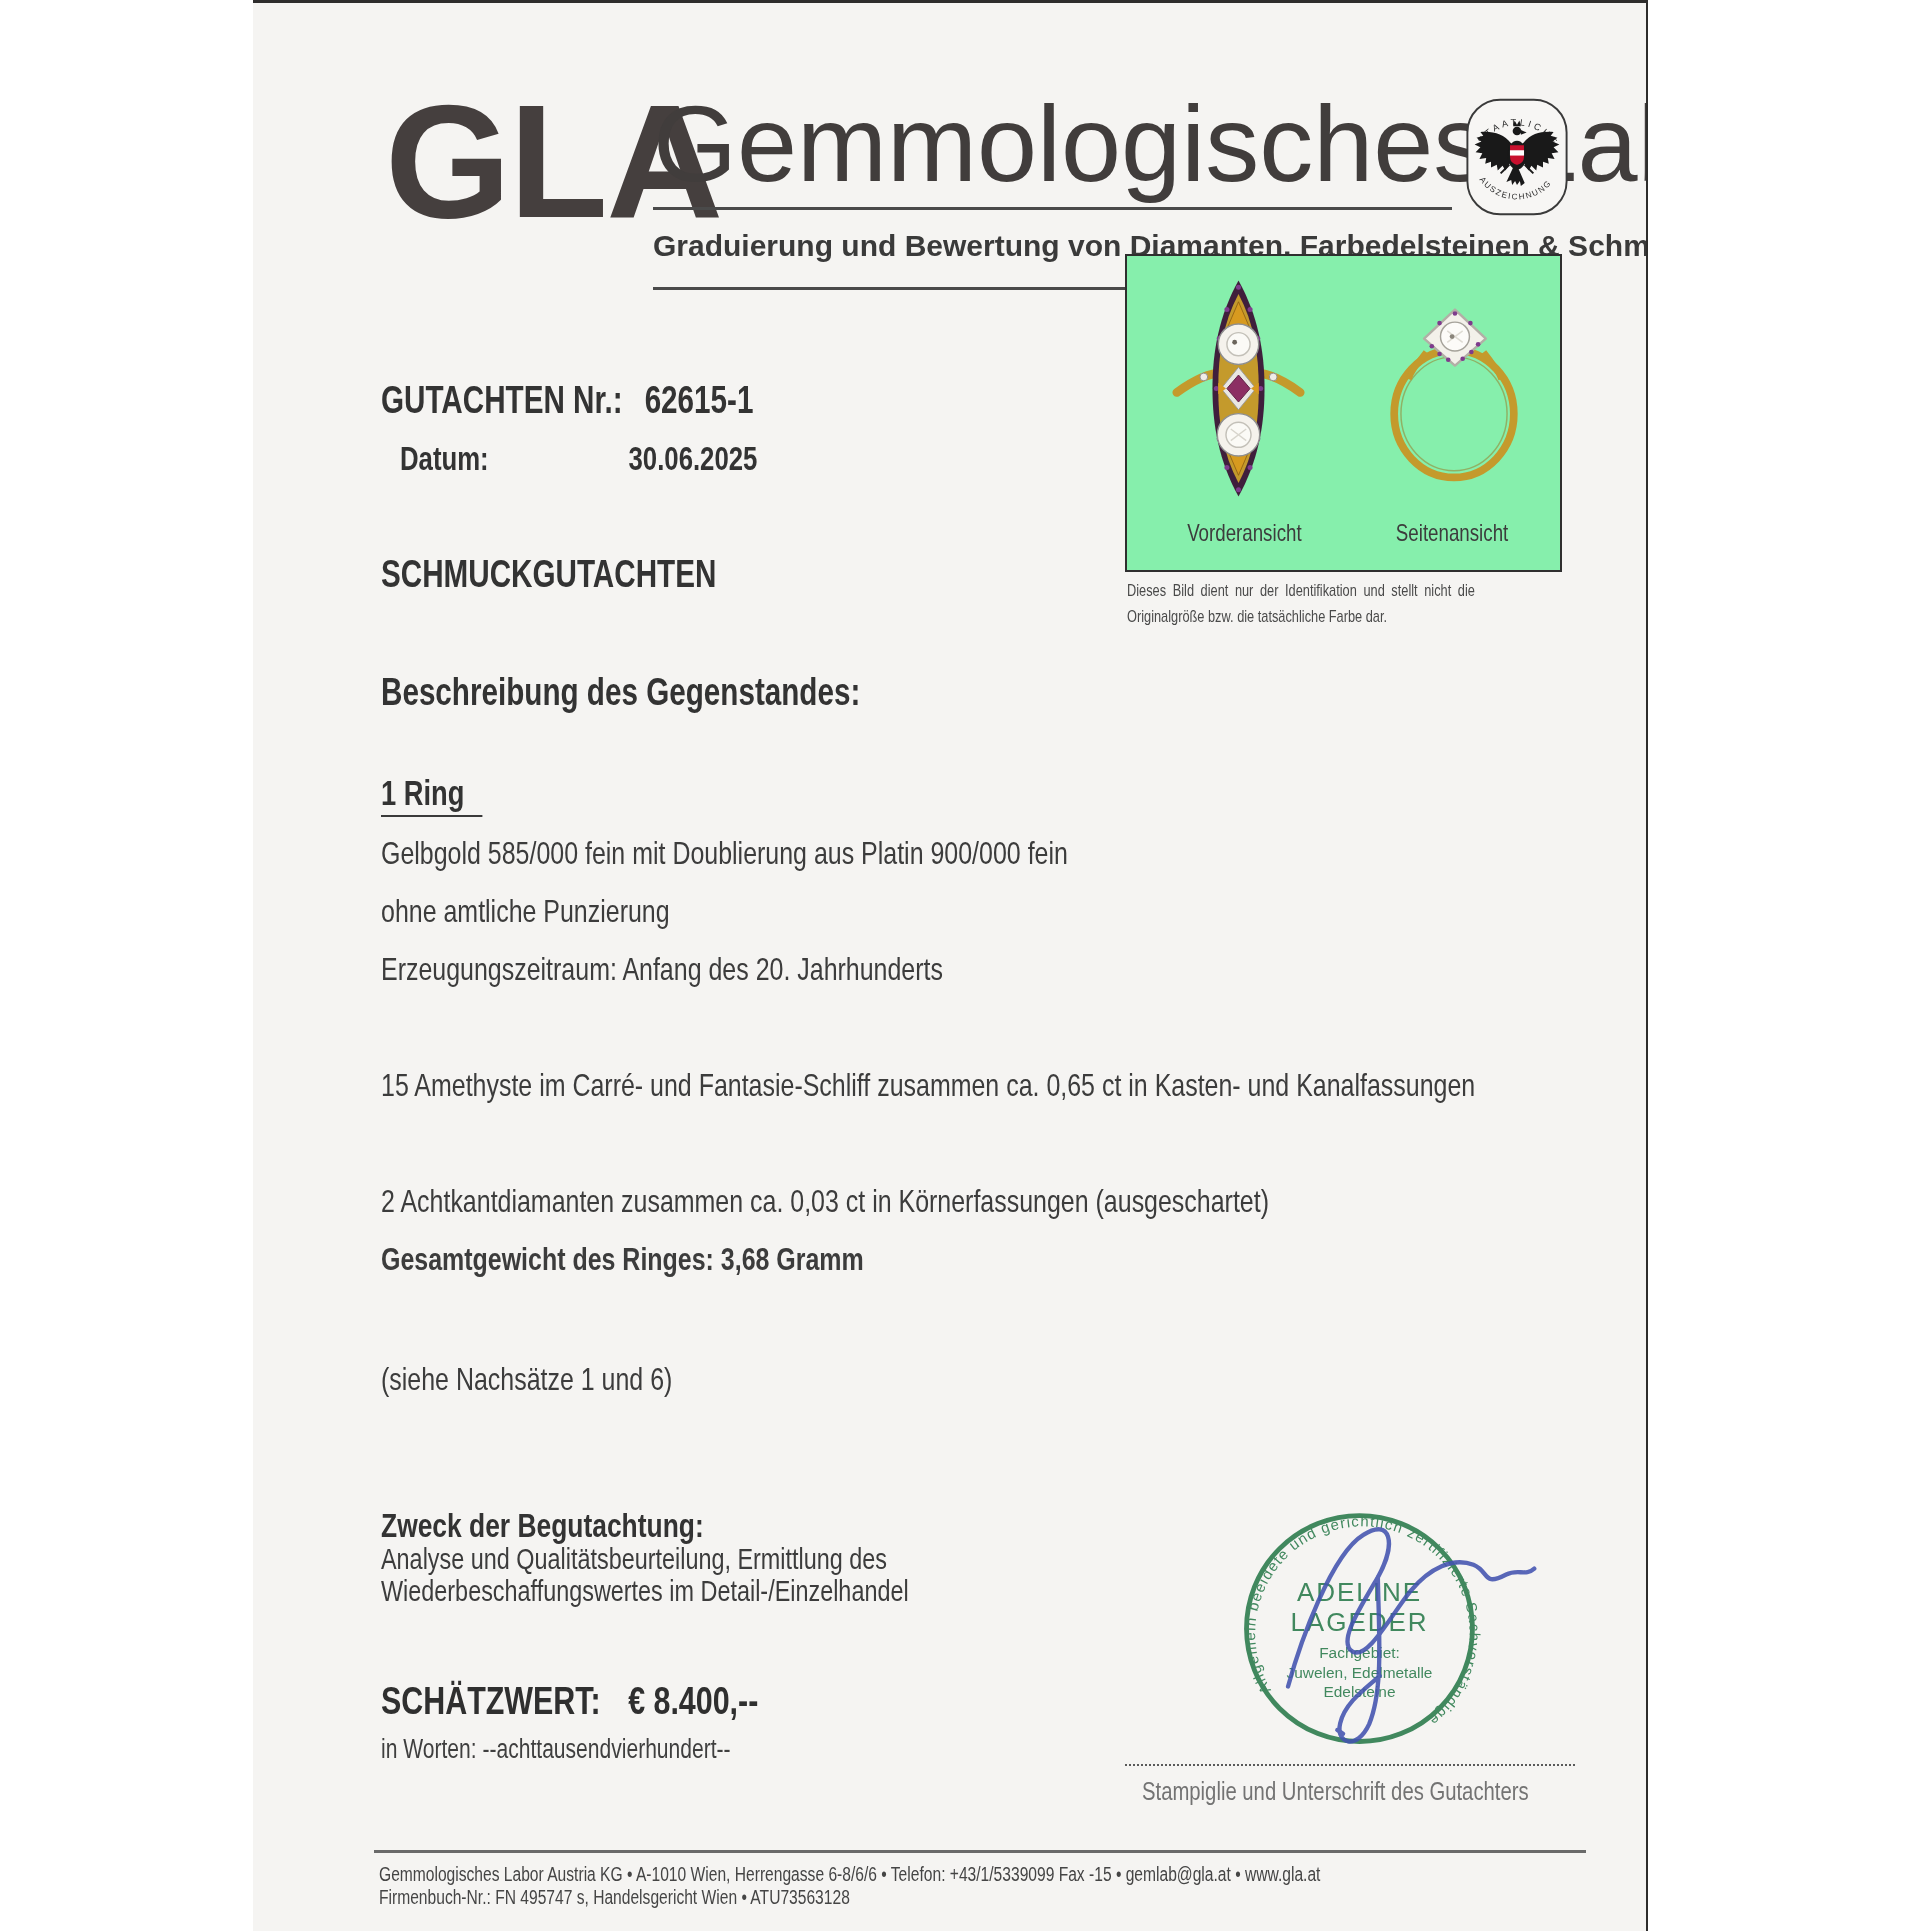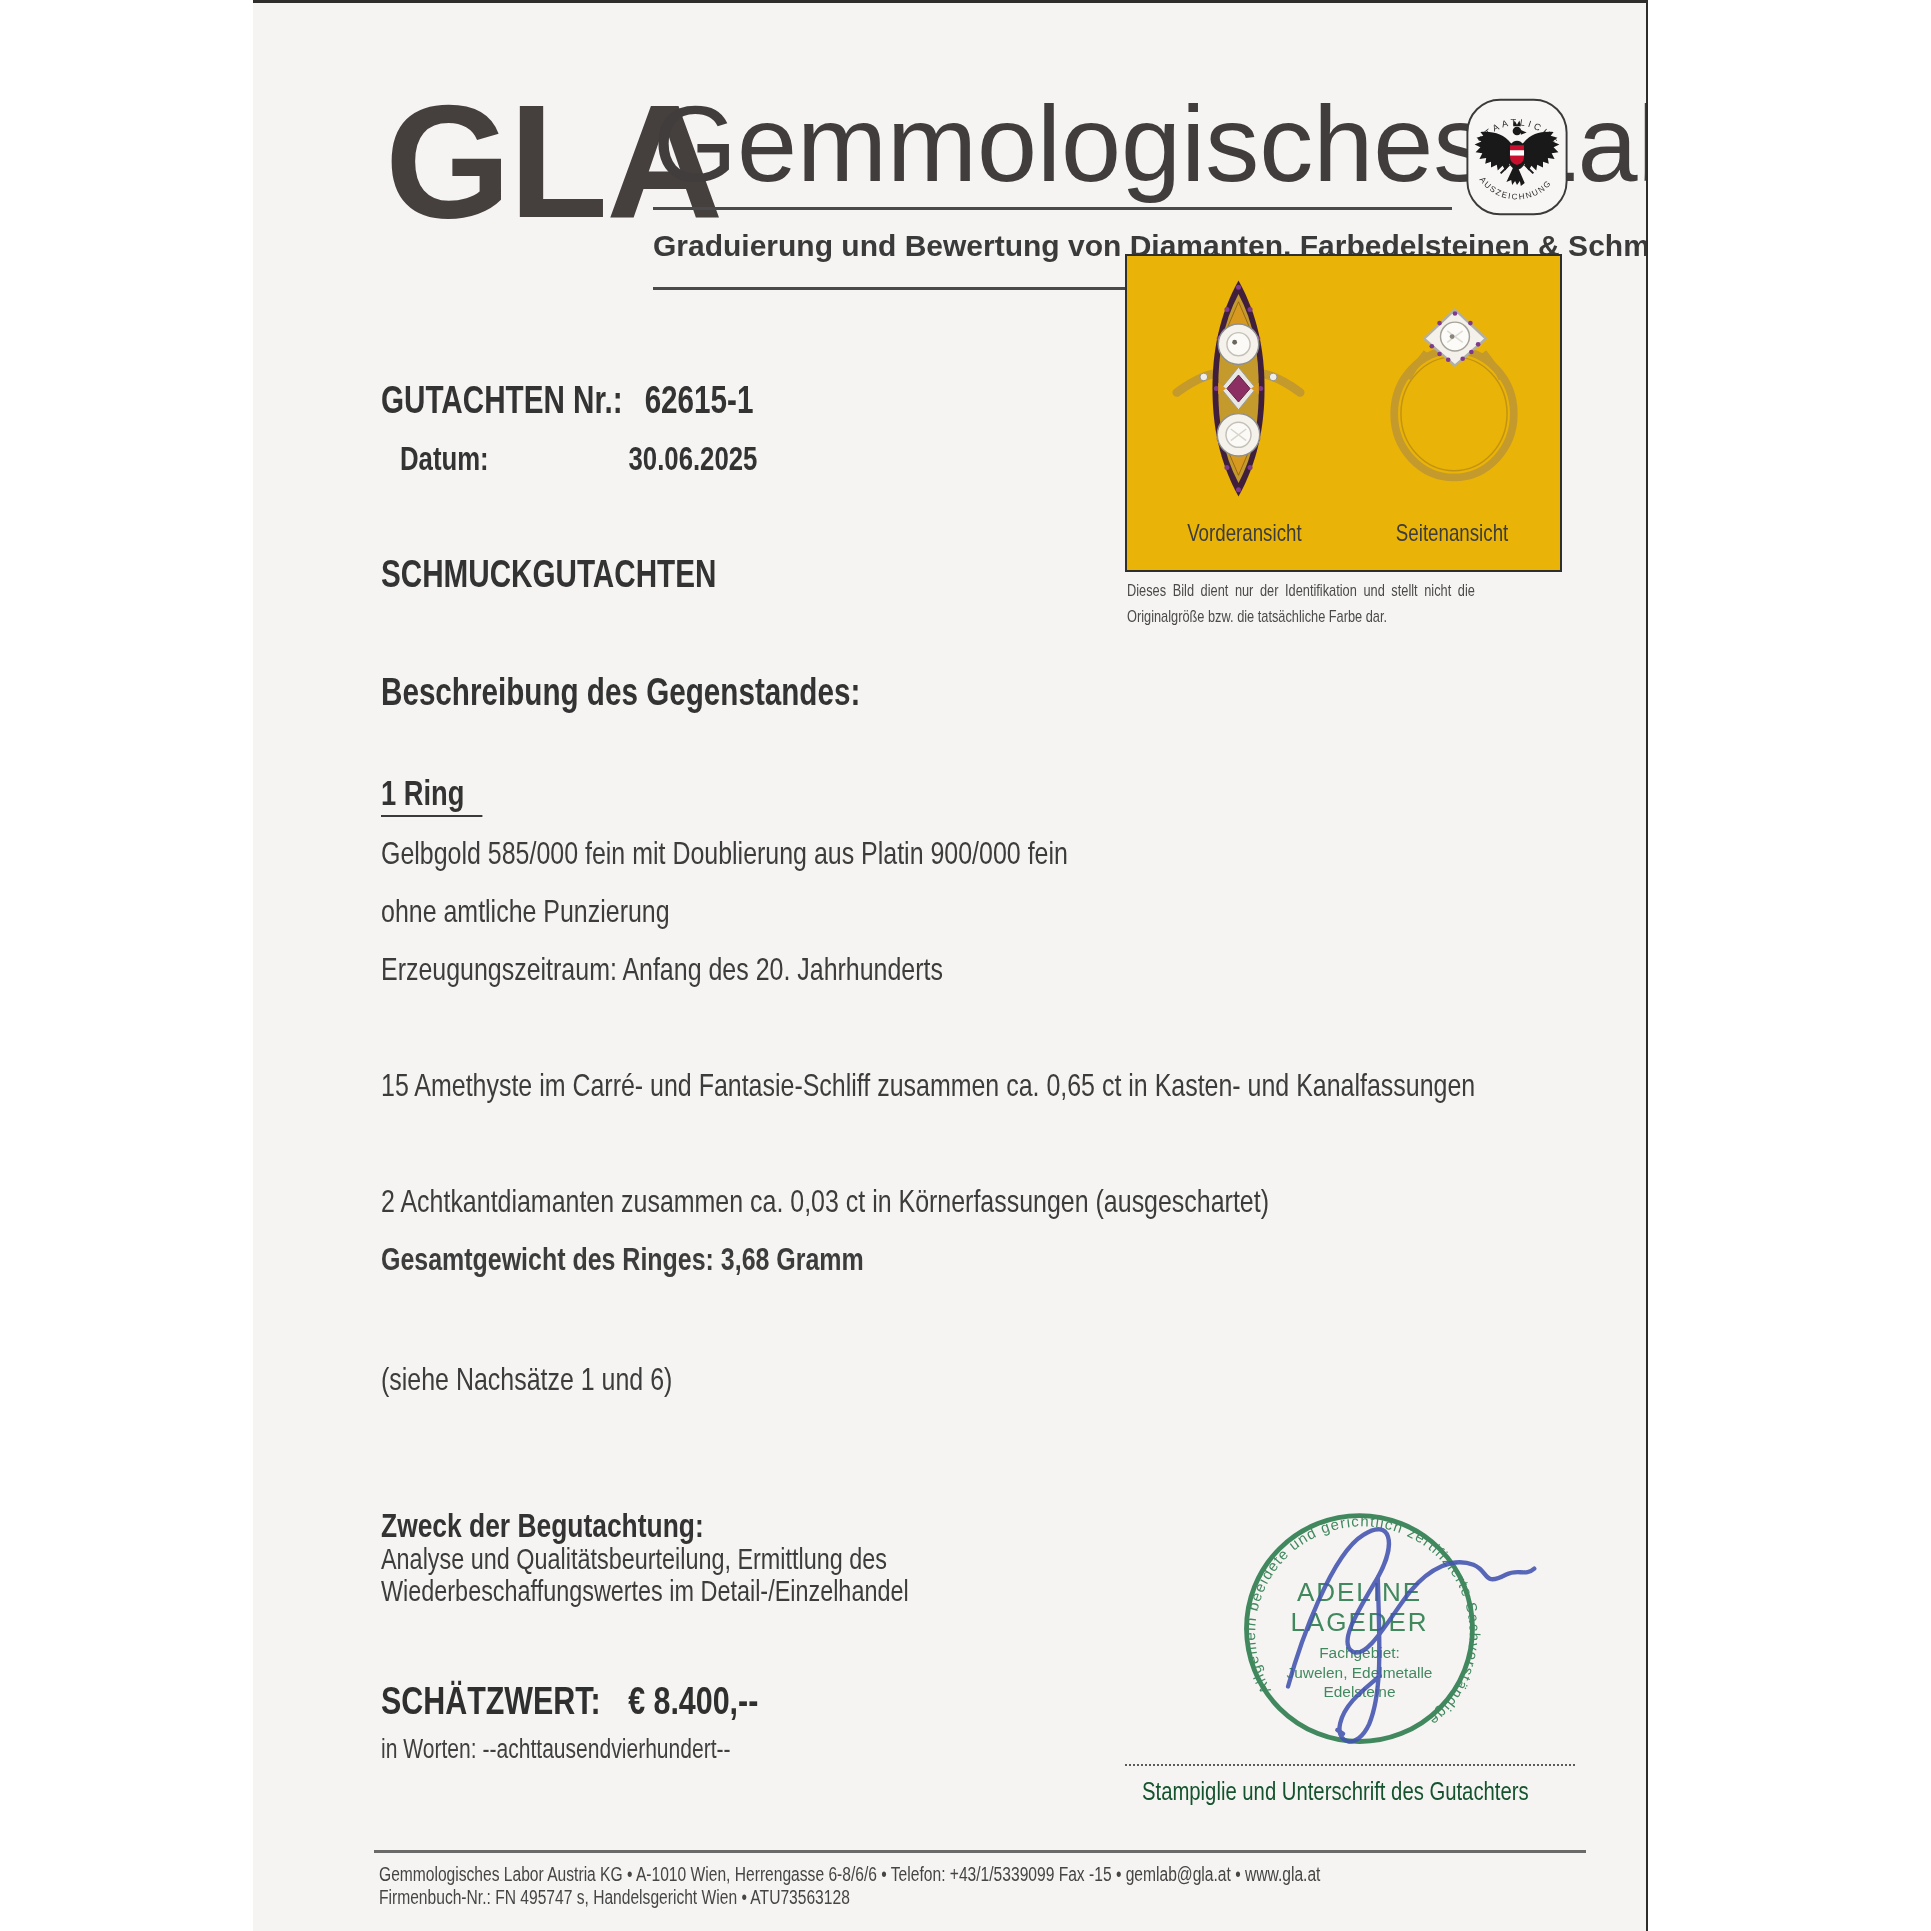--- a/index.html
+++ b/index.html
@@ -29,37 +29,37 @@
     transform:scaleX(0.54);transform-origin:0 0;
   }
   .brand-sub{
     font-size:30px;font-weight:bold;color:#3a3a3a;
     transform:scaleX(0.74);transform-origin:0 0;
   }
   .hline{position:absolute;height:2.9px;background:#4a4a4a;}
   
   .photo-box{
     position:absolute;left:872px;top:251px;width:437px;height:318px;
-    background:#eab308;border:2.9px solid #2f2f2f;box-sizing:border-box;
+    background:#86efac;border:2.9px solid #2f2f2f;box-sizing:border-box;
   }
   .photo-label{position:absolute;text-align:center;color:#3c3c3c;font-size:24px;}
   .photo-label .cond{transform-origin:50% 50%;}
   .disclaimer{color:#4a4a4a;font-size:16.4px;line-height:26px;}
   .just{word-spacing:3.9px;}
   
   .lbl-w1{display:inline-block;width:338px;}
   .lbl-w2{display:inline-block;width:293px;}
   .h-bold{font-size:38px;}
   .ring-title{font-size:35px;font-weight:bold;color:#333;}
   .ring-title .inner{border-bottom:2.9px solid #3a3a3a;padding-bottom:2.9px;padding-right:23px;}
   .purpose-line{font-size:30px;color:#3c3c3c;}
   .schatz{font-size:39px;font-weight:bold;color:#2f2f2f;}
   .inworten{font-size:27px;color:#3f3f3f;}
   .dotted{position:absolute;border-top:2.9px dotted #5a5a5a;}
-  .stamp-caption{font-size:26px;color:#14532d;}
+  .stamp-caption{font-size:26px;color:#737373;}
   .footer-rule{position:absolute;height:2.9px;background:#6a6a6a;}
   .footer-text{font-size:20px;color:#454545;line-height:23px;}
   svg text{font-family:"Liberation Sans","DejaVu Sans",sans-serif;}
 </style>
 </head>
 <body>
 
 <div class="page">
 
   <div class="abs" style="left:132px;top:77px;">

